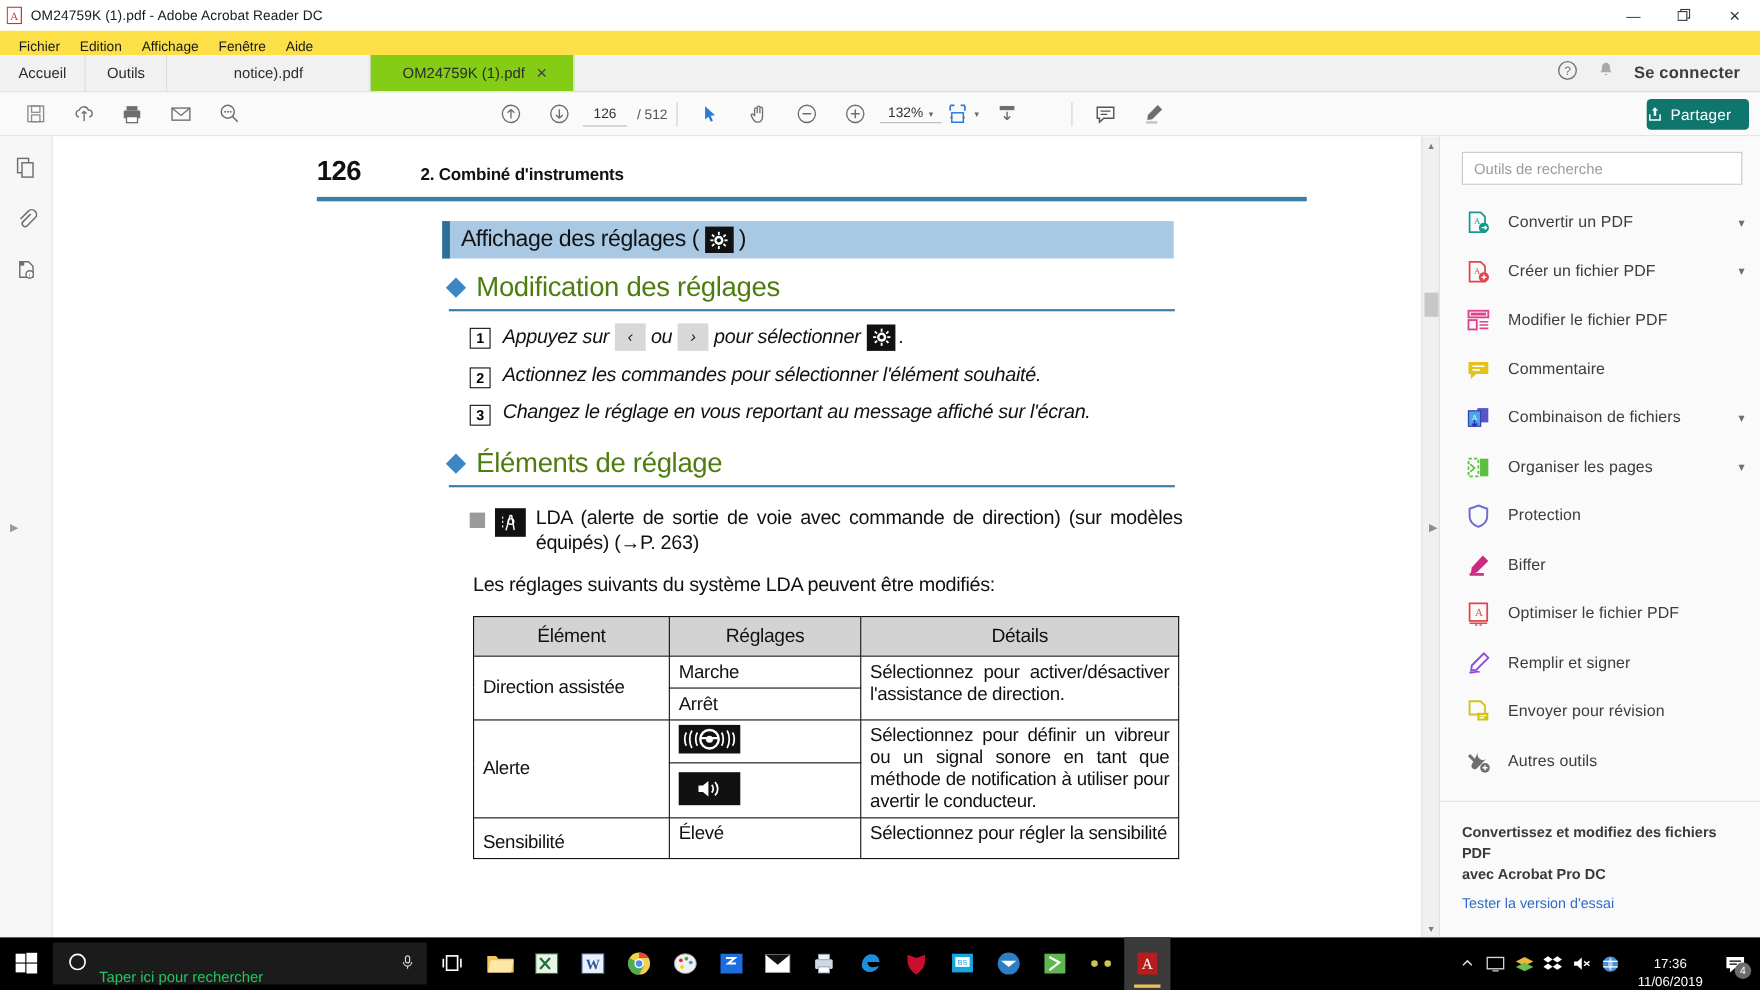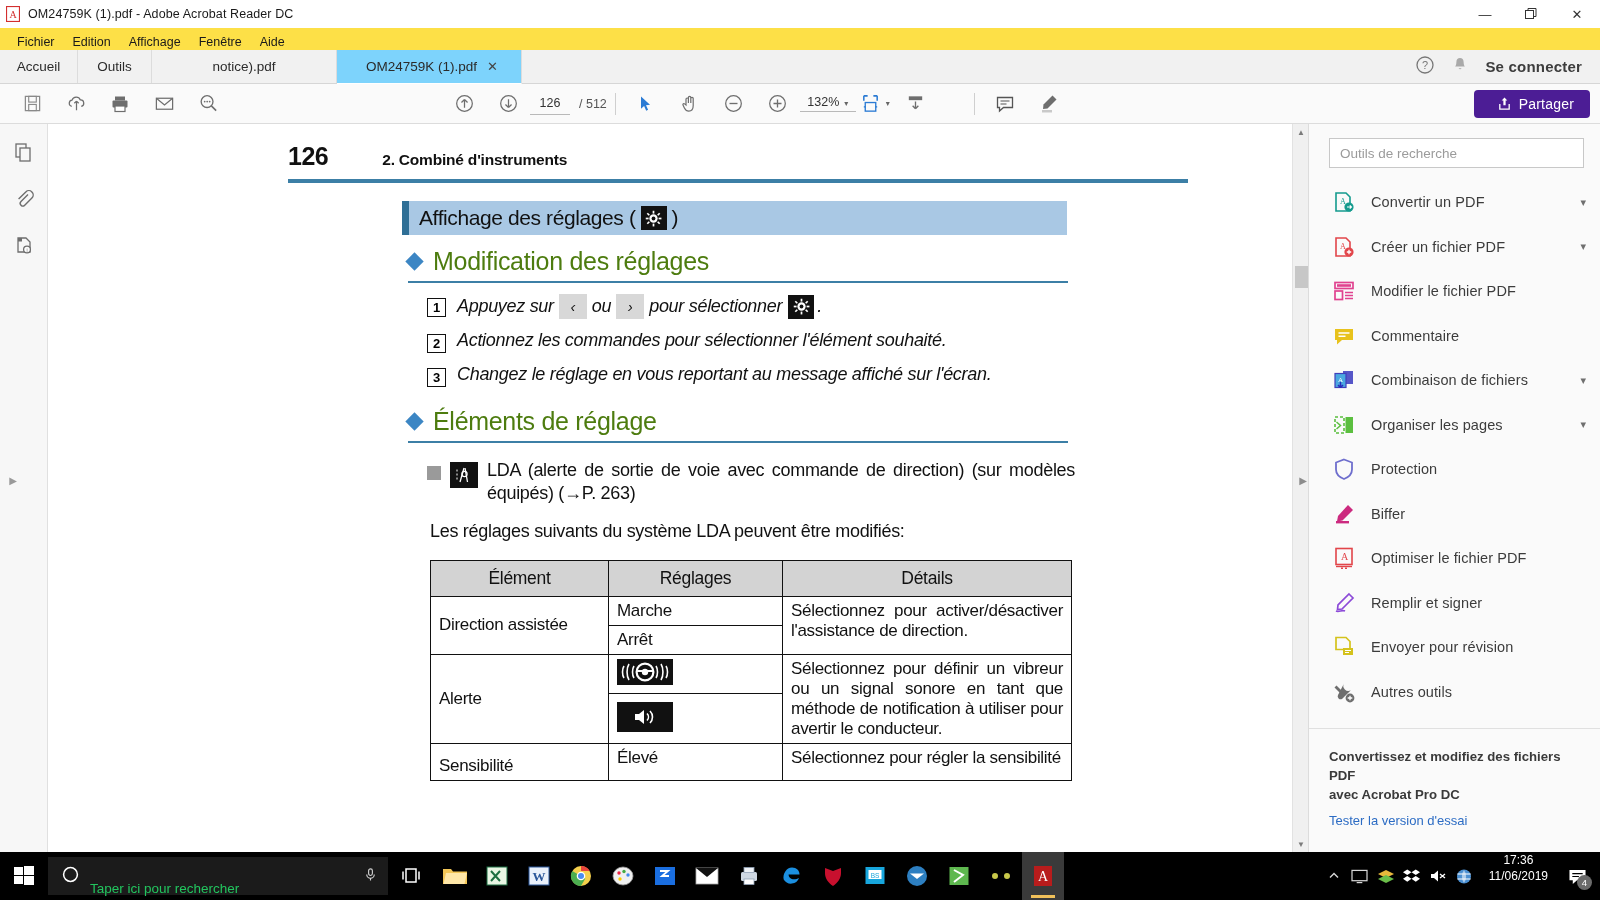--- a/index.html
+++ b/index.html
@@ -35,21 +35,21 @@
     height: 34px; flex: 0 0 34px; background: #f1f1f1; display: flex; align-items: stretch;
     border-bottom: 1px solid #d6d6d6; position: relative;
   }
   .tab {
     display: flex; align-items: center; justify-content: center; font-size: 13.5px;
     color: #2b2b2b; border-right: 1px solid #dcdcdc; padding: 0 14px; background: #f1f1f1;
   }
   .tab.home { width: 78px; }
   .tab.tools { width: 74px; }
   .tab.doc { width: 185px; justify-content: center; }
-  .tab.active { background: #7dd3fc; border-bottom: 1px solid #ffffff; margin-bottom: -1px; padding-left: 20px; }
+  .tab.active { background: #84cc16; border-bottom: 1px solid #ffffff; margin-bottom: -1px; padding-left: 20px; }
   .tab .tabclose { margin-left: 10px; font-size: 13px; color: #444; }
   .tabbar-right { margin-left: auto; display: flex; align-items: center; gap: 16px; padding-right: 18px; }
   .tabbar-right .signin { font-size: 15px; color: #3d3d3d; font-weight: bold; letter-spacing:.2px;}
 
   
   .toolbar {
     height: 40px; flex: 0 0 40px; background: #fafafa; border-bottom: 1px solid #dcdcdc;
     display: flex; align-items: center; padding: 0 10px; position: relative;
   }
   .tb-group { display: flex; align-items: center; }
@@ -62,22 +62,22 @@
     text-align: center; font-size: 12.5px; color: #333; background: transparent;
     font-family: "Liberation Sans", sans-serif;
   }
   .pagetotal { font-size: 12.5px; color: #555; margin-left: 9px; }
   .zoomfield {
     font-size: 12.5px; color: #333; border-bottom: 1px solid #b9b9b9; width: 56px;
     text-align: center; padding-bottom: 2px;
   }
   .caret { font-size: 8px; color: #666; margin-left: 5px; }
   .share-btn {
-    margin-left: auto; background: #4c1d95; color: #fff; border-radius: 4px;
-    height: 28px; display: flex; align-items: center; gap: 7px; padding: 0 16px 0 23px;
+    margin-left: auto; background: #0f766e; color: #fff; border-radius: 4px;
+    height: 28px; display: flex; align-items: center; gap: 7px; padding: 0 16px 0 0;
     font-size: 14px; letter-spacing: .2px;
   }
 
   
   .main { flex: 1 1 auto; display: flex; min-height: 0; background: #ffffff; }
 
   .leftrail {
     width: 48px; flex: 0 0 48px; background: #f7f7f7; border-right: 1px solid #e0e0e0;
     padding-top: 14px; display: flex; flex-direction: column; align-items: center; gap: 16px;
     position: relative;
@@ -199,21 +199,21 @@
   }
   .tb-search .ph { flex: 1 1 auto; color: #22c55e; margin-top: 24px; }
   .taskview { width: 46px; height: 48px; display: flex; align-items: center; justify-content: center; }
   .tbapps { display: flex; align-items: center; gap: 0px; }
   .tbapp {
     width: 42px; height: 48px; display: flex; align-items: center; justify-content: center; position: relative;
   }
   .tbapp.open::after {
     content: ""; position: absolute; bottom: 2px; left: 9px; width: 24px; height: 3px; background: #f0c05a;
   }
-  .tray { margin-left: auto; display: flex; align-items: flex-start; gap: 0px; padding-right: 6px; }
+  .tray { margin-left: auto; display: flex; align-items: flex-end; gap: 0px; padding-right: 6px; }
   .trayicon { width: 26px; height: 48px; display: flex; align-items: center; justify-content: center; }
   .clock {
     color: #ffffff; font-size: 12px; line-height: 1.35; text-align: center; padding: 0 12px;
   }
   .notif { width: 34px; height: 48px; display: flex; align-items: center; justify-content: center; position: relative; }
   .notif .badge {
     position: absolute; right: 2px; bottom: 10px; width: 15px; height: 15px; border-radius: 50%;
     background: #6b6b6b; color: #fff; font-size: 9.5px; display: flex; align-items: center; justify-content: center;
   }
 </style>

